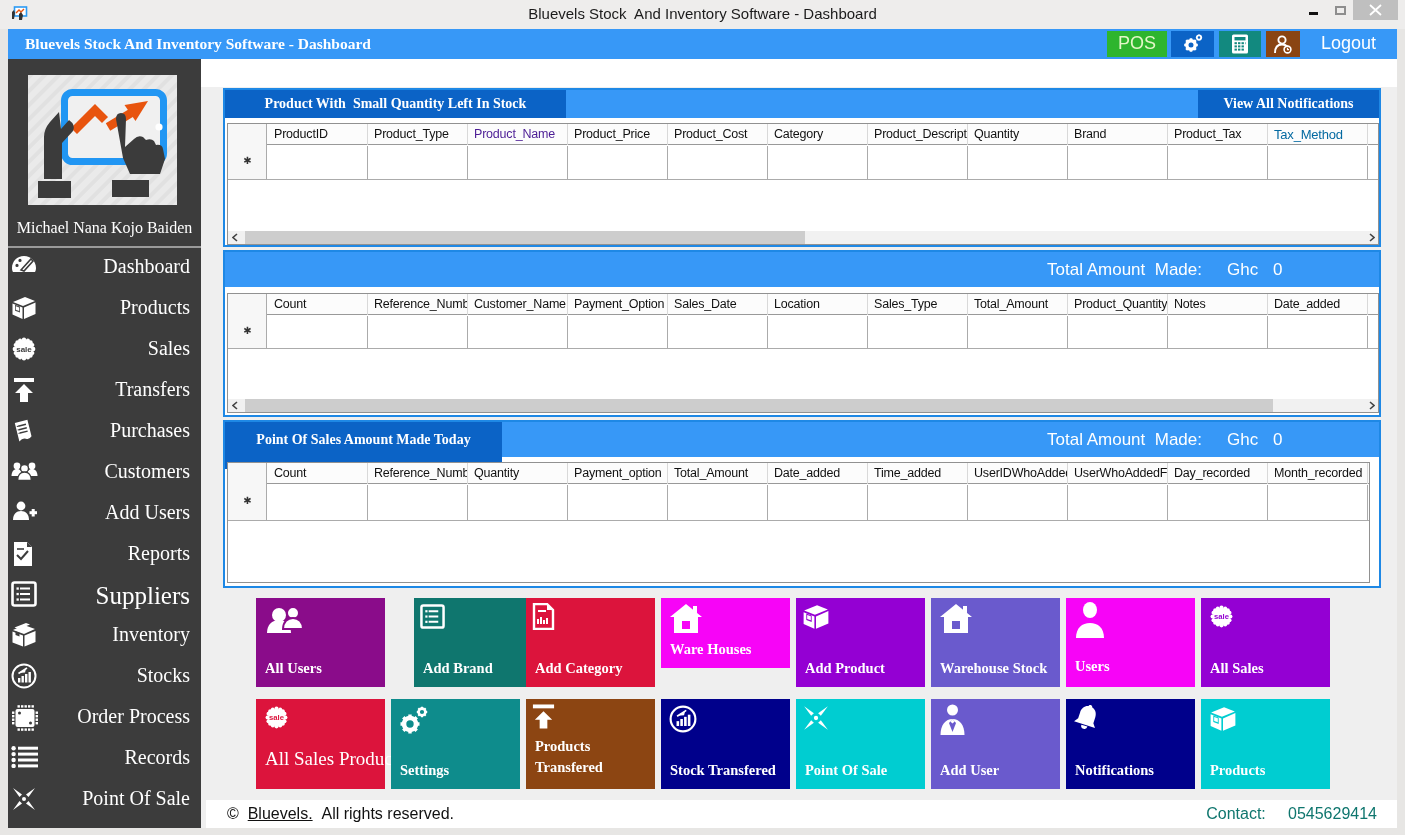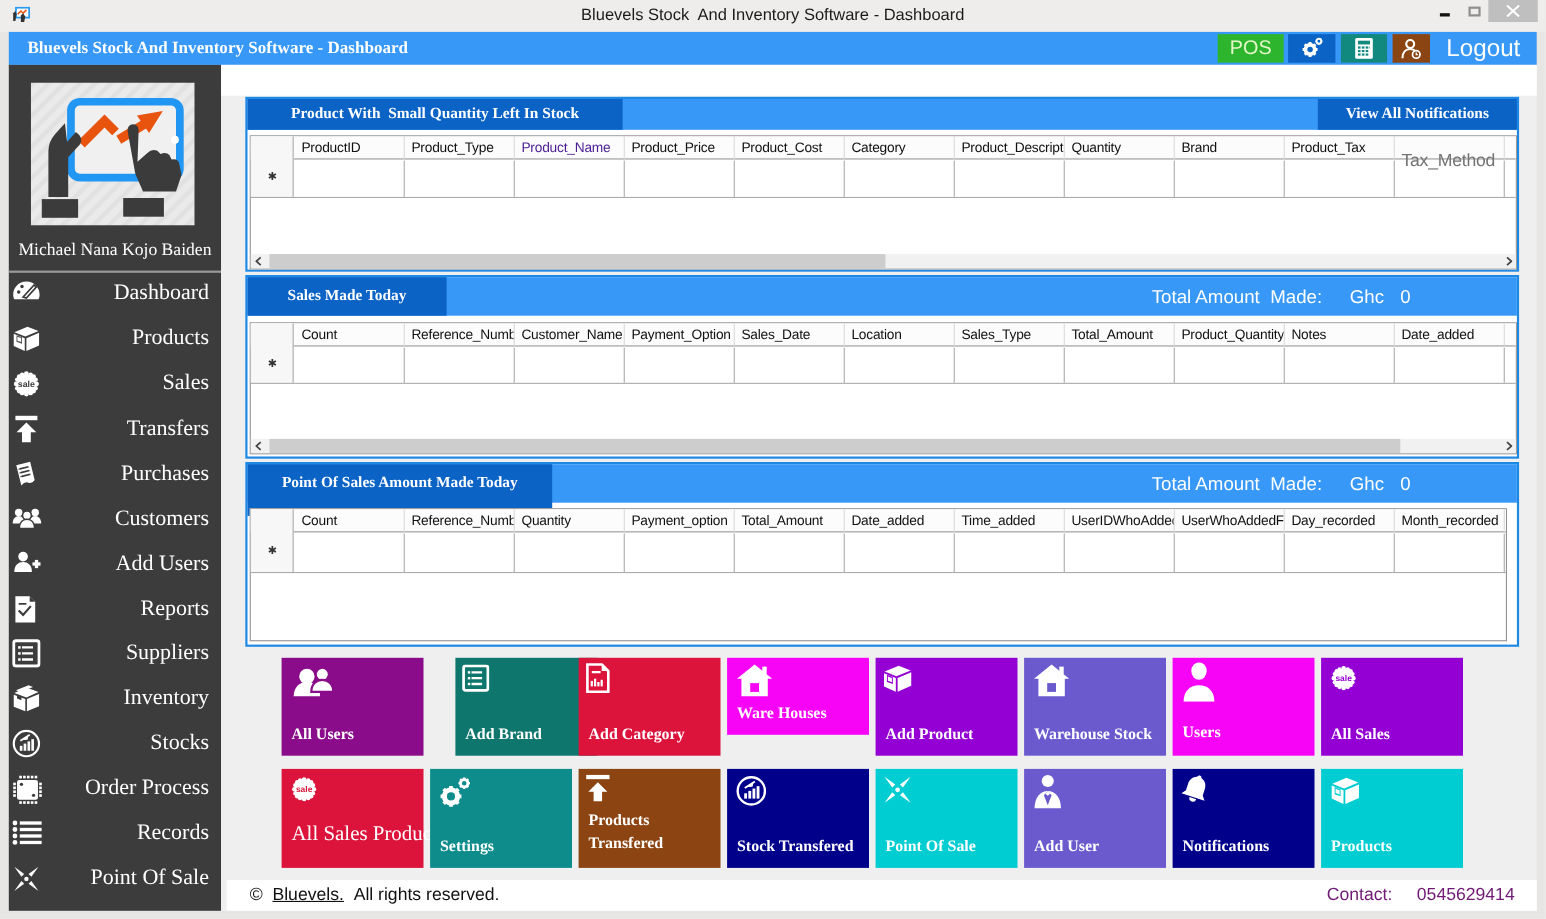--- a/index.html
+++ b/index.html
@@ -56,21 +56,21 @@
       <rect x="11.5" y="14.6" width="2.4" height="2"></rect>
 </g>
   </svg>
 <div class="abs" style="left:1266px;top:31px;width:34px;height:26px;background:#8a4513"></div>
 <svg class="abs" style="left:1272px;top:35px" width="22" height="19" viewBox="0 0 22 19">
 <circle cx="10" cy="5" r="3.6" fill="none" stroke="#fff" stroke-width="1.9"></circle>
 <path d="M3 18 c0-6 3.2-8.5 7-8.5 s7 2.5 7 8.5" fill="none" stroke="#fff" stroke-width="1.9"></path>
 <circle cx="15.5" cy="14.5" r="3.4" fill="#8a4513" stroke="#fff" stroke-width="1.6"></circle>
 <path d="M15.5 12.8 v1.9 h1.6" stroke="#fff" stroke-width="1.2" fill="none"></path>
   </svg>
-<div class="abs w" style="left:1300px;top:29px;width:97px;height:30px;font-size:22px;text-align:center;line-height:29px">Logout</div>
+<div class="abs w" style="left:1300px;top:29px;width:97px;height:30px;font-size:18px;text-align:center;line-height:29px">Logout</div>
 <div class="abs" style="left:8px;top:59px;width:193px;height:769px;background:#3c3c3c"></div>
 <svg class="abs" style="left:28px;top:75px" width="149" height="130" viewBox="0 0 149 130">
 <defs>
       <pattern id="hatch" width="10" height="10" patternTransform="rotate(45)" patternUnits="userSpaceOnUse">
 <rect width="10" height="10" fill="#eaeaea"></rect>
         <rect width="4" height="10" fill="#e1e1e1"></rect>
       </pattern>
     </defs>
 <rect width="149" height="130" fill="url(#hatch)"></rect>
 <rect x="36.5" y="17.5" width="99" height="69" rx="8" fill="#f0f0f0" stroke="#2196f3" stroke-width="7"></rect>
@@ -171,21 +171,21 @@
 <rect x="1.5" y="1.5" width="23" height="23" rx="2" fill="none" stroke="#fff" stroke-width="2.6"></rect>
 <g stroke="#fff" stroke-width="2.2">
         <path d="M9 7.5 h10 M9 13 h10 M9 18.5 h10"></path>
       </g>
 <g fill="#fff">
         <rect x="5.5" y="6.4" width="2.3" height="2.3"></rect>
         <rect x="5.5" y="11.9" width="2.3" height="2.3"></rect>
         <rect x="5.5" y="17.4" width="2.3" height="2.3"></rect>
       </g>
     </svg></div>
-<div class="abs serif w" style="left:40px;top:582px;width:150px;text-align:right;font-size:20px">Suppliers</div>
+<div class="abs serif w" style="left:40px;top:582px;width:150px;text-align:right;font-size:25px">Suppliers</div>
 <div class="abs" style="left:11px;top:622px;width:27px;height:27px"><svg width="26" height="26" viewBox="0 0 26 26">
 <g fill="#fff">
         <path d="M2 8 L13 3 L24 7 L13 12 Z"></path>
         <path d="M1.5 9.5 L12 13.5 L12 24.5 L1.5 20.5 Z"></path>
         <path d="M13.5 13.5 L24.5 9 L24.5 20 L13.5 24.5 Z"></path>
       </g>
 <path d="M3.5 5.5 L15 1 L19 2.5 L7.5 7.2 Z" fill="#fff"></path>
 <path d="M4.5 9.3 L8.5 10.8 L8.5 14.5 L4.5 13 Z" fill="#3c3c3c"></path>
     </svg></div>
 <div class="abs serif w" style="left:40px;top:623px;width:150px;text-align:right;font-size:20px">Inventory</div>
@@ -280,37 +280,36 @@
       <div class="abs" style="left:739px;top:22px;width:1px;height:33px;background:#ababab"></div>
       <div class="abs" style="left:740px;top:1px;width:99px;height:19px;overflow:hidden;font-size:12.5px;letter-spacing:-0.2px;color:#111;line-height:19px;padding-left:6px;white-space:nowrap">Quantity</div>
       <div class="abs" style="left:839px;top:0;width:1px;height:21px;background:#d9d9d9"></div>
       <div class="abs" style="left:839px;top:22px;width:1px;height:33px;background:#ababab"></div>
       <div class="abs" style="left:840px;top:1px;width:99px;height:19px;overflow:hidden;font-size:12.5px;letter-spacing:-0.2px;color:#111;line-height:19px;padding-left:6px;white-space:nowrap">Brand</div>
       <div class="abs" style="left:939px;top:0;width:1px;height:21px;background:#d9d9d9"></div>
       <div class="abs" style="left:939px;top:22px;width:1px;height:33px;background:#ababab"></div>
       <div class="abs" style="left:940px;top:1px;width:99px;height:19px;overflow:hidden;font-size:12.5px;letter-spacing:-0.2px;color:#111;line-height:19px;padding-left:6px;white-space:nowrap">Product_Tax</div>
       <div class="abs" style="left:1039px;top:0;width:1px;height:21px;background:#d9d9d9"></div>
       <div class="abs" style="left:1039px;top:22px;width:1px;height:33px;background:#ababab"></div>
-      <div class="abs" style="left:1040px;top:13px;width:99px;height:19px;overflow:hidden;font-size:16px;letter-spacing:-0.2px;color:#737373;line-height:19px;padding-left:6px;white-space:nowrap">Tax_Method</div>
+      <div class="abs" style="left:1040px;top:1px;width:99px;height:19px;overflow:hidden;font-size:13px;letter-spacing:-0.2px;color:#0369a1;line-height:19px;padding-left:6px;white-space:nowrap">Tax_Method</div>
       <div class="abs" style="left:1139px;top:0;width:1px;height:21px;background:#d9d9d9"></div>
       <div class="abs" style="left:1139px;top:22px;width:1px;height:33px;background:#ababab"></div>
       <div class="abs" style="left:0;top:55px;width:1150px;height:1px;background:#ababab"></div>
       <div class="abs" style="left:0;top:107px;width:1150px;height:13px;background:#f1f1f1"></div>
       <div class="abs" style="left:17px;top:107px;width:560px;height:13px;background:#cdcdcd"></div>
       <svg class="abs" style="left:4px;top:109px" width="6" height="9" viewBox="0 0 6 9">
         <path d="M5 1 L1 4.5 L5 8" stroke="#444" stroke-width="1.6" fill="none"></path>
       </svg>
       <svg class="abs" style="left:1141px;top:109px" width="6" height="9" viewBox="0 0 6 9">
         <path d="M1 1 L5 4.5 L1 8" stroke="#444" stroke-width="1.6" fill="none"></path>
       </svg>
     </div>
   </div>
 <div class="abs" style="left:223px;top:250px;width:1158px;height:167px;background:#fff;border:2px solid #1e88e5">
     <div class="abs" style="left:0;top:0;width:1154px;height:35px;background:#3798f7"></div>
-    <div class="abs serif w" style="left:0;top:0;width:181px;height:35px;background:#0b63c6;font-weight:bold;font-size:14px;text-align:center;line-height:35px;white-space:pre">Sales Made Today</div>
     <div class="abs w" style="left:822px;top:0;height:35px;line-height:35px;font-size:17px;white-space:pre">Total Amount  Made:</div>
     <div class="abs w" style="left:1002px;top:0;height:35px;line-height:35px;font-size:17px">Ghc</div>
     <div class="abs w" style="left:1048px;top:0;height:35px;line-height:35px;font-size:17px">0</div>
     <div class="abs" style="left:2px;top:41px;width:1152px;height:120px;background:#fff;border:1px solid #919191">
       <div class="abs" style="left:0;top:0;width:1150px;height:21px;background:#fcfcfc;border-bottom:1px solid #999"></div>
       <div class="abs" style="left:0;top:0;width:39px;height:54px;background:#f7f7f7;border-right:1px solid #ababab"></div>
       <div class="abs" style="left:0;top:31px;width:39px;text-align:center;font-size:10px;color:#333">✱</div>
       <div class="abs" style="left:40px;top:1px;width:99px;height:19px;overflow:hidden;font-size:12.5px;letter-spacing:-0.2px;color:#111;line-height:19px;padding-left:6px;white-space:nowrap">Count</div>
       <div class="abs" style="left:139px;top:0;width:1px;height:21px;background:#d9d9d9"></div>
       <div class="abs" style="left:139px;top:22px;width:1px;height:32px;background:#ababab"></div>
@@ -598,12 +597,12 @@
           <path d="M2 7 L14 2 L24 6 L12 11 Z"></path>
           <path d="M1.5 8.5 L11.5 12.5 L11.5 24 L1.5 19.5 Z"></path>
           <path d="M13 12.5 L24.5 7.5 L24.5 19 L13 24 Z"></path>
         </g>
 <rect x="4" y="11.5" width="5" height="6" fill="#00cdd1" transform="skewY(20) translate(0,-3.2)"></rect>
 <rect x="4.8" y="12.6" width="3.4" height="3.6" fill="#fff" transform="skewY(20) translate(0,-3.2)"></rect>
       </svg></div>
 <div class="abs serif w" style="left:9px;bottom:8px;font-weight:bold;font-size:14.5px;line-height:21px;white-space:nowrap">Products</div>
 </div>
 <div class="abs" style="left:227px;top:800px;height:28px;line-height:28px;font-size:16px;color:#111">©&nbsp; <span style="text-decoration:underline">Bluevels.</span>&nbsp;&nbsp;All rights reserved.</div>
-<div class="abs" style="left:1028px;top:800px;width:349px;text-align:right;height:28px;line-height:28px;font-size:16px;color:#701a75;white-space:pre">Contact:     0545629414</div>
+<div class="abs" style="left:1028px;top:800px;width:349px;text-align:right;height:28px;line-height:28px;font-size:16px;color:#0f766e;white-space:pre">Contact:     0545629414</div>
 </body></html>

